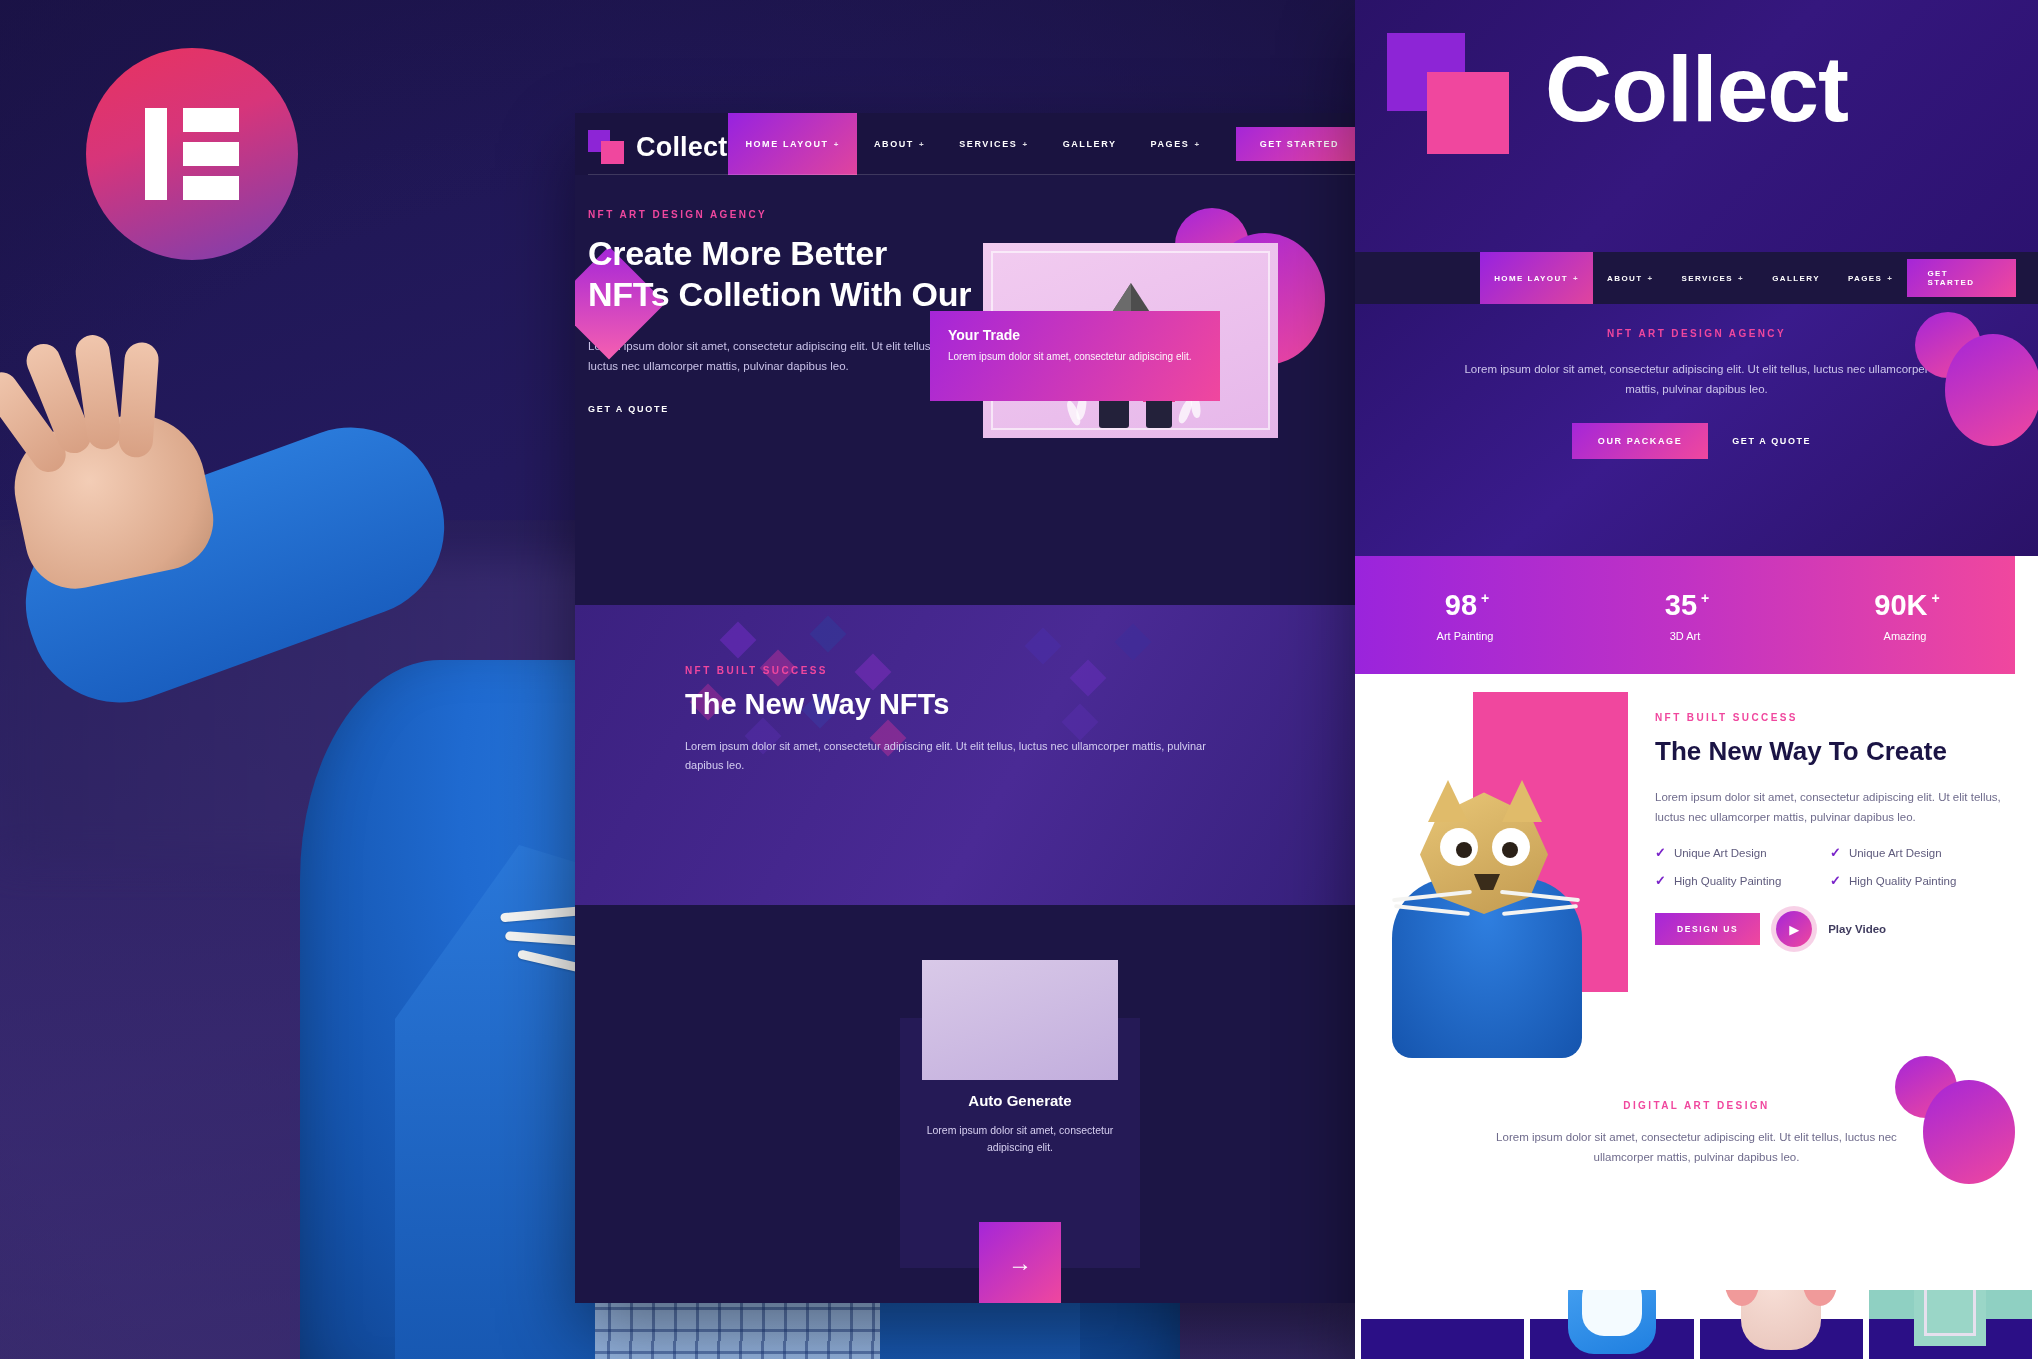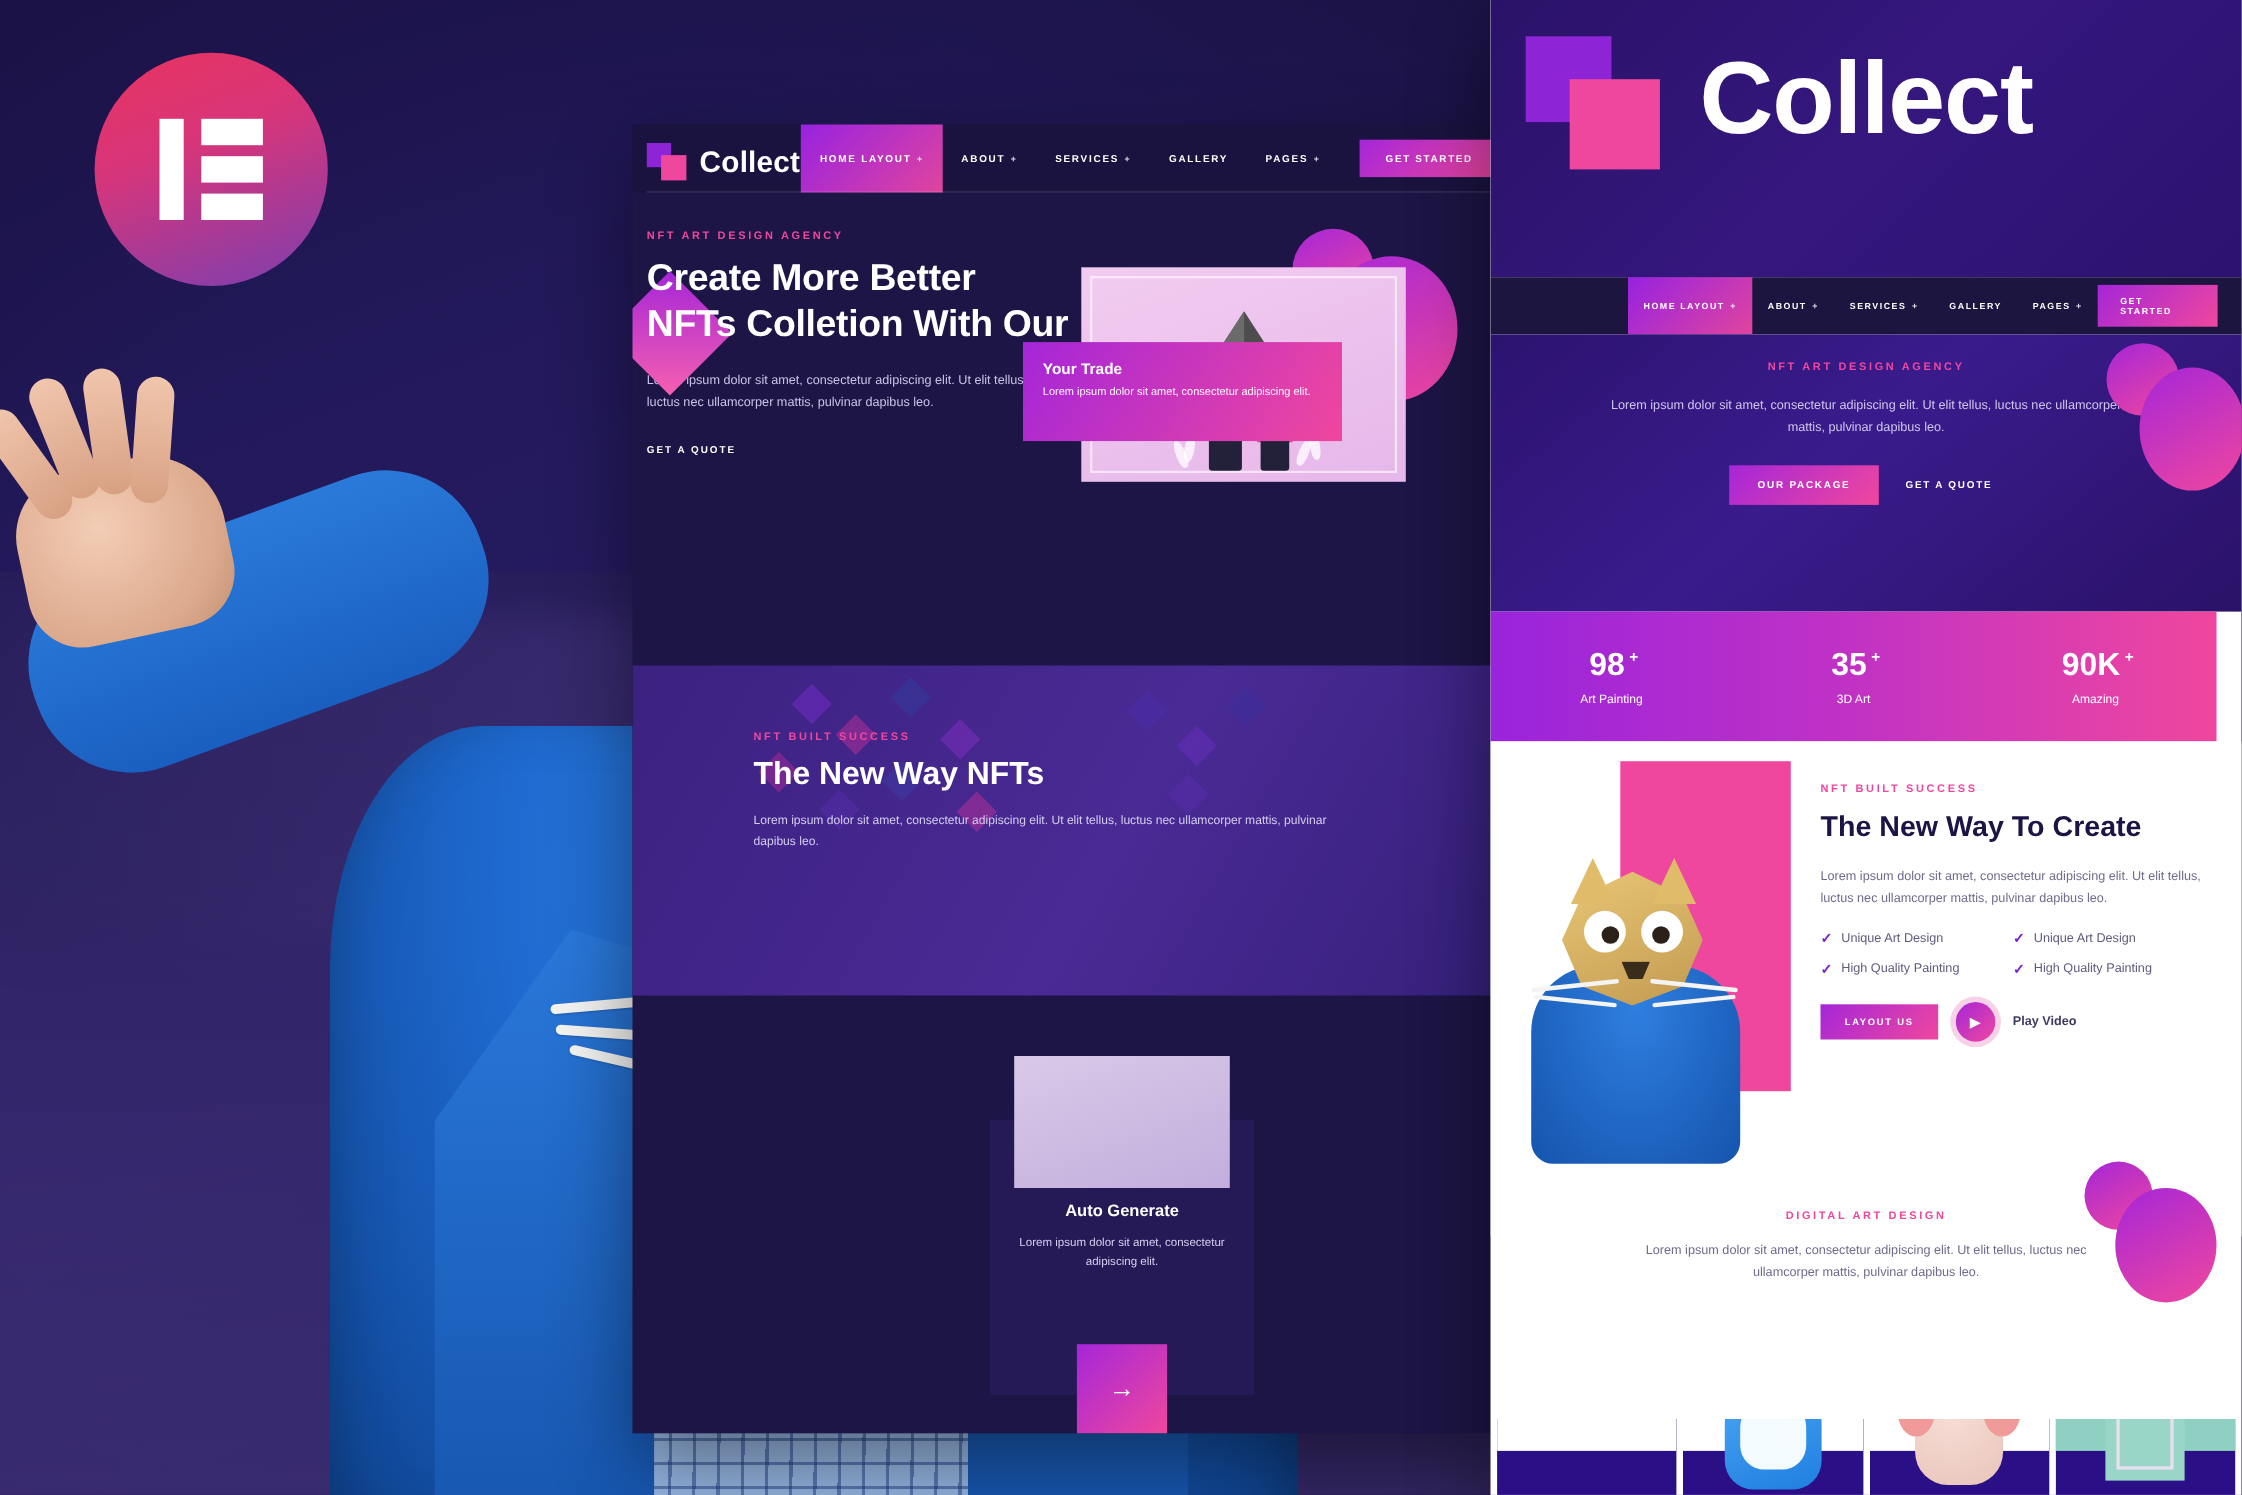--- a/index.html
+++ b/index.html
@@ -543,21 +543,21 @@
           <div class="nw-li">
             <span class="tick">✓</span>
             <span>High Quality Painting</span>
           </div>
           <div class="nw-li">
             <span class="tick">✓</span>
             <span>High Quality Painting</span>
           </div>
         </div>
         <div class="nw-cta">
-          <div class="btn-about">LAYOUT US</div>
+          <div class="btn-about">DESIGN US</div>
           <div class="play-circle">▶</div>
           <div class="play-lbl">Play Video</div>
         </div>
       </div>
     </div>
 
     <div class="amazing">
       <div class="blob" style="left:540px;top:-44px;width:62px;height:62px;"></div>
       <div class="blob" style="left:568px;top:-20px;width:92px;height:104px;"></div>
       <div class="eyebrow">DIGITAL ART DESIGN</div>

